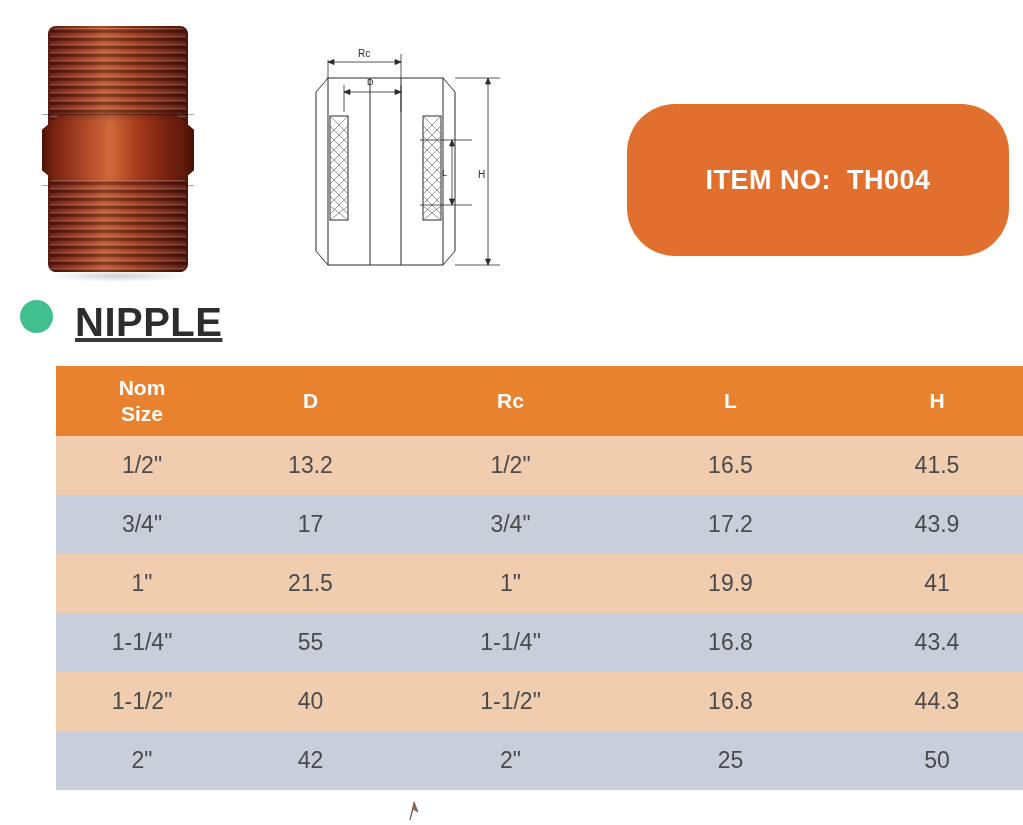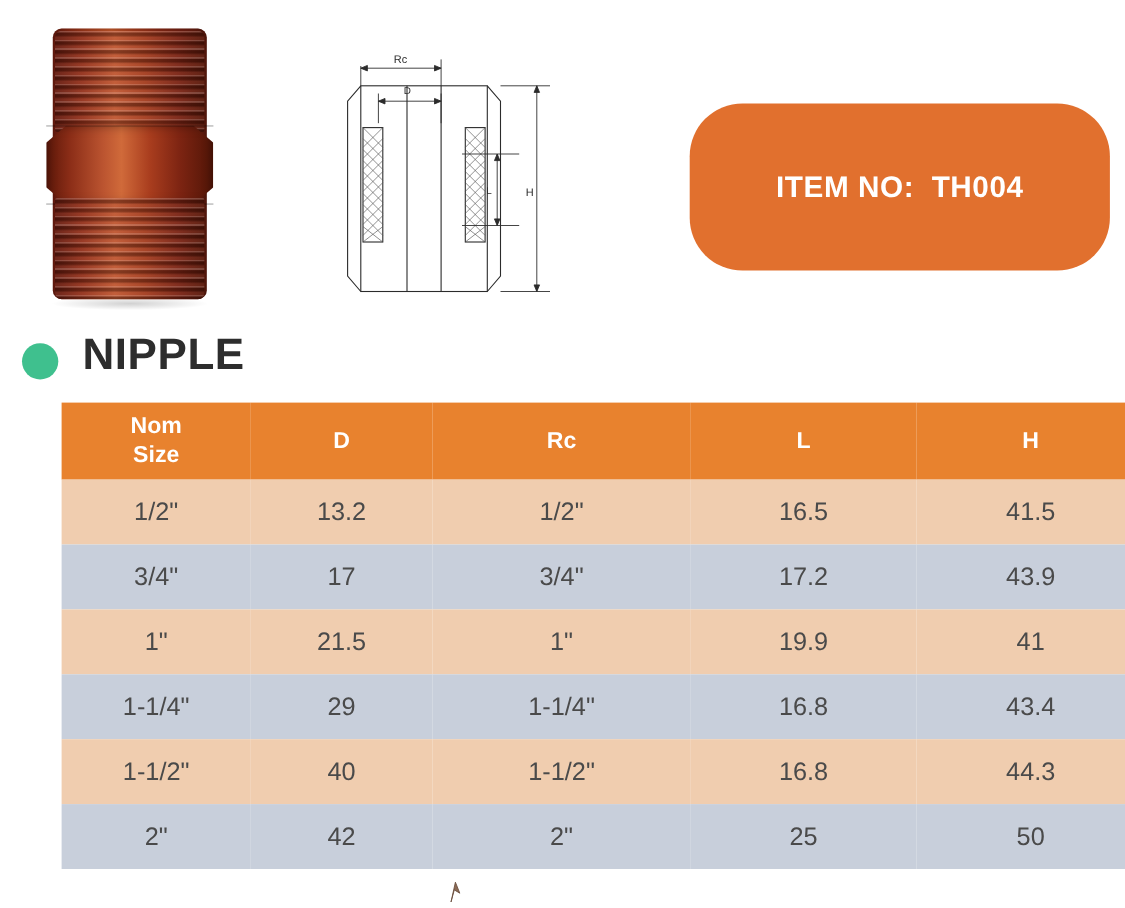--- a/index.html
+++ b/index.html
@@ -98,21 +98,21 @@
     left: 300px;
     top: 30px;
     width: 230px;
     height: 250px;
   }
 
   
   .item-badge {
     position: absolute;
     left: 627px;
-    top: 94px;
+    top: 104px;
     width: 382px;
     height: 152px;
     background: #e1702e;
     border-radius: 48px;
     display: flex;
     align-items: center;
     justify-content: center;
   }
   .item-badge-text {
     color: #ffffff;
@@ -121,21 +121,22 @@
     letter-spacing: .5px;
     white-space: pre;
   }
 
   
   .title-row {
     position: absolute;
     left: 20px;
     top: 300px;
     display: flex;
-    align-items: flex-end;
+    align-items: flex-start;
+    text-decoration: underline;
   }
   .title-dot {
     width: 33px;
     height: 33px;
     border-radius: 50%;
     background: #3fc08e;
     margin-right: 22px;
   }
   .title-text {
     font-size: 40px;
@@ -345,21 +346,21 @@
     </tr>
     <tr>
       <td>1"</td>
       <td>21.5</td>
       <td>1"</td>
       <td>19.9</td>
       <td>41</td>
     </tr>
     <tr>
       <td>1-1/4"</td>
-      <td>29</td>
+      <td>55</td>
       <td>1-1/4"</td>
       <td>16.8</td>
       <td>43.4</td>
     </tr>
     <tr>
       <td>1-1/2"</td>
       <td>40</td>
       <td>1-1/2"</td>
       <td>16.8</td>
       <td>44.3</td>

